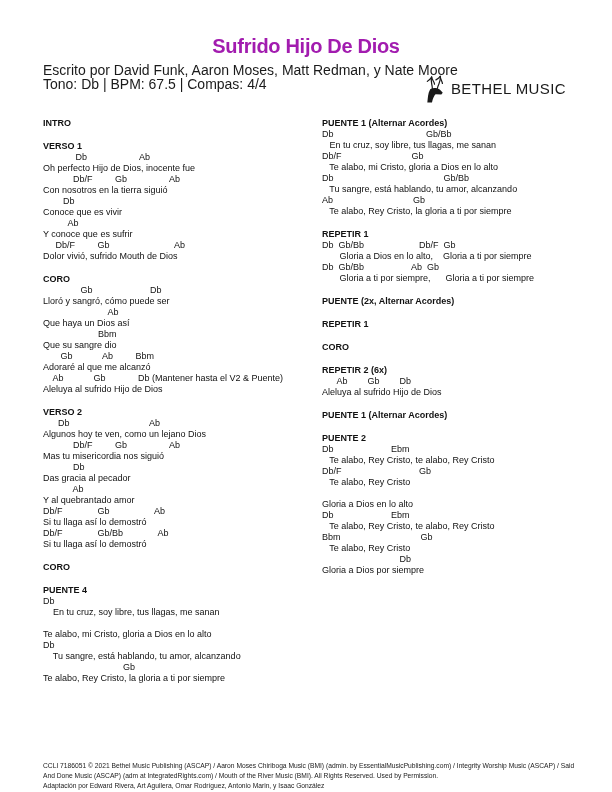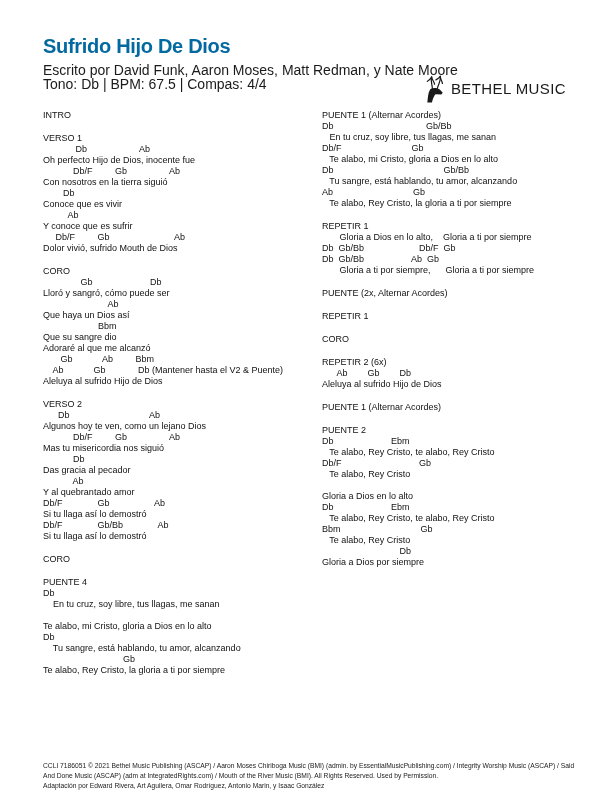--- a/index.html
+++ b/index.html
@@ -9,42 +9,42 @@
     color: #111111;
     font-family: "Liberation Sans", sans-serif;
     position: relative;
     overflow: hidden;
   }
   .page { position: relative; width: 612px; height: 792px; background: #fff; }
 
   .header { margin: 34px 43px 0 43px; }
   .song-title {
     font-size: 20px; line-height: 24px; font-weight: bold;
-    letter-spacing: -0.3px; color: #0369a1;
+    letter-spacing: -0.3px; color: #a21caf; text-align: center;
   }
   .byline { margin-top: 6px; font-size: 14px; line-height: 13px; color: #1a1a1a; }
   .meta   { font-size: 14px; line-height: 14px; color: #1a1a1a; }
 
   .logo {
     position: absolute; top: 40px; right: 46px;
     display: flex; align-items: center; gap: 5px;
   }
   .logo svg { display: block; }
   .logo-text {
     font-size: 15px; font-weight: 400; letter-spacing: 0.4px; color: #1a1a1a;
   }
 
   .columns { display: flex; margin: 19px 0 0 43px; }
   .col { font-size: 9px; line-height: 11px; }
   .col-left  { width: 279px; }
   .col-right { width: 268px; }
 
   .section { margin-top: 12px; }
   .section:first-child { margin-top: 0; }
-  .section-heading { font-weight: normal; white-space: pre; }
+  .section-heading { font-weight: bold; white-space: pre; margin-top: 8px; }
   .song-line { white-space: pre; }
 
   .footer {
     position: absolute; left: 43px; right: 30px; top: 727px;
     font-size: 6.7px; line-height: 10px; color: #1a1a1a;
   }
 </style>
 </head>
 <body>
 
@@ -97,22 +97,22 @@
 
   <div class="section">
     <div class="section-heading">CORO</div>
     <div class="section-lines">
             <div class="song-line">               Gb                       Db</div>
             <div class="song-line">Lloró y sangró, cómo puede ser</div>
             <div class="song-line">                          Ab</div>
             <div class="song-line">Que haya un Dios así</div>
             <div class="song-line">                      Bbm</div>
             <div class="song-line">Que su sangre dio</div>
+            <div class="song-line">       Gb            Ab         Bbm</div>
             <div class="song-line">Adoraré al que me alcanzó</div>
-            <div class="song-line">       Gb            Ab         Bbm</div>
             <div class="song-line">    Ab            Gb             Db (Mantener hasta el V2 &amp; Puente)</div>
             <div class="song-line">Aleluya al sufrido Hijo de Dios</div>
           </div>
   </div>
 
   <div class="section">
     <div class="section-heading">VERSO 2</div>
     <div class="section-lines">
             <div class="song-line">      Db                                Ab</div>
             <div class="song-line">Algunos hoy te ven, como un lejano Dios</div>
@@ -159,22 +159,22 @@
             <div class="song-line">Db                                            Gb/Bb</div>
             <div class="song-line">   Tu sangre, está hablando, tu amor, alcanzando</div>
             <div class="song-line">Ab                                Gb</div>
             <div class="song-line">   Te alabo, Rey Cristo, la gloria a ti por siempre</div>
           </div>
   </div>
 
   <div class="section">
     <div class="section-heading">REPETIR 1</div>
     <div class="section-lines">
+            <div class="song-line">Db  Gb/Bb                      Db/F  Gb</div>
             <div class="song-line">       Gloria a Dios en lo alto,    Gloria a ti por siempre</div>
-            <div class="song-line">Db  Gb/Bb                      Db/F  Gb</div>
             <div class="song-line">Db  Gb/Bb                   Ab  Gb</div>
             <div class="song-line">       Gloria a ti por siempre,      Gloria a ti por siempre</div>
           </div>
   </div>
 
   <div class="section">
     <div class="section-heading">PUENTE (2x, Alternar Acordes)</div>
 
   </div>
 

